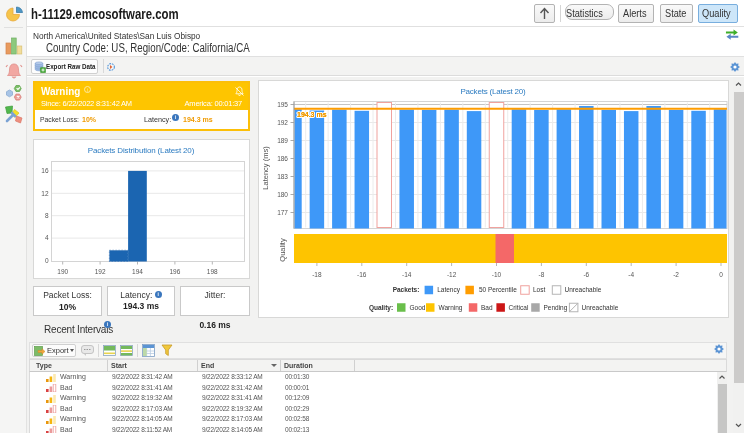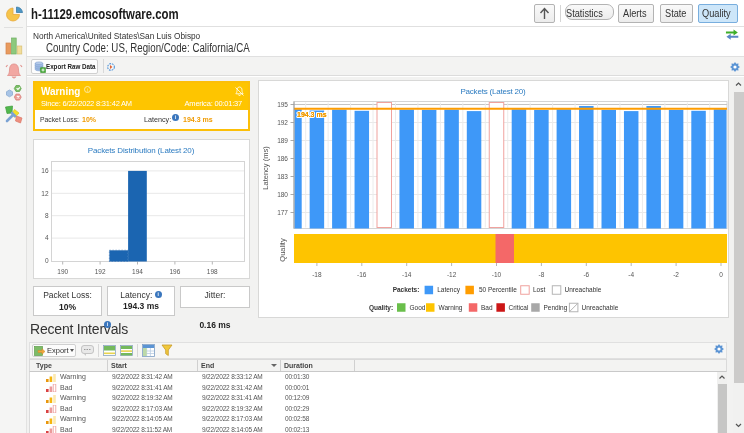--- a/index.html
+++ b/index.html
@@ -134,21 +134,21 @@
 </svg>
 
 <div class="abs" style="left:33px;top:286px;width:69px;height:30px;background:#fff;border:1px solid #c9c9c9;text-align:center">
   <div style="font-size:8.5px;color:#333;margin-top:4px;line-height:9px">Packet Loss:</div>
   <div style="font-size:8.5px;color:#222;font-weight:bold;margin-top:3px;line-height:9px">10%</div>
 </div>
 <div class="abs" style="left:107px;top:286px;width:68px;height:30px;background:#fff;border:1px solid #c9c9c9;text-align:center">
   <div style="font-size:8.5px;color:#333;margin-top:4px;line-height:9px">Latency: <span style="display:inline-block;width:7px;height:7px;background:#3a76bd;border-radius:50%;color:#fff;font-size:5px;line-height:7px;font-weight:bold;vertical-align:2px">i</span></div>
   <div style="font-size:8.5px;color:#222;font-weight:bold;margin-top:2px;line-height:9px">194.3 ms</div>
 </div>
-<div class="abs" style="left:180px;top:286px;width:70px;height:22px;background:#fff;border:1px solid #c9c9c9;text-align:center">
+<div class="abs" style="left:180px;top:286px;width:70px;height:30px;background:#fff;border:1px solid #c9c9c9;text-align:center">
   <div style="font-size:8.5px;color:#333;margin-top:4px;line-height:9px">Jitter:</div>
   <div style="font-size:8.5px;color:#222;font-weight:bold;margin-top:21px;line-height:9px">0.16 ms</div>
 </div>
 
 <div class="abs" style="left:258px;top:80px;width:471px;height:238px;background:#fff;border:1px solid #d8d8d7"></div>
 <svg class="abs" style="left:259px;top:81px" width="469" height="236" viewBox="0 0 469 236">
   <text x="234" y="12.5" font-size="8" fill="#2d7cc1" text-anchor="middle" letter-spacing="-0.2">Packets (Latest 20)</text>
   <g>
       <line x1="57.9" y1="182" x2="57.9" y2="185" stroke="#b5b5b5" stroke-width="1"></line>
       <line x1="102.8" y1="182" x2="102.8" y2="185" stroke="#b5b5b5" stroke-width="1"></line>
@@ -258,21 +258,21 @@
       <rect x="237.4" y="222.25" width="8.5" height="8.5" fill="#cc1616"></rect>
       <text x="249.5" y="228.8" font-size="6.5" fill="#333">Critical</text>
       <rect x="272.2" y="222.25" width="8.5" height="8.5" fill="#a8a8a8"></rect>
       <text x="284.5" y="228.8" font-size="6.5" fill="#333">Pending</text>
       <rect x="310.4" y="222.25" width="8.5" height="8.5" fill="#fff" stroke="#b5b5b5" stroke-width="1"></rect>
       <line x1="310.4" y1="230.75" x2="318.9" y2="222.25" stroke="#b5b5b5" stroke-width="1"></line>
       <text x="322.5" y="228.8" font-size="6.5" fill="#333">Unreachable</text>
     </g>
 </svg>
 
-<div class="abs" style="left:30px;top:324px;font-size:14px;color:#333;line-height:11px;letter-spacing:-0.2px">Recent Intervals</div>
+<div class="abs" style="left:44px;top:324px;font-size:10px;color:#333;line-height:11px;letter-spacing:-0.2px">Recent Intervals</div>
 <div class="abs" style="left:104px;top:321px;width:7px;height:7px;background:#3a76bd;border-radius:50%;color:#fff;font-size:5px;text-align:center;line-height:7px;font-weight:bold">i</div>
 <div class="abs" style="left:29px;top:342px;width:698px;height:17px;background:#f6f6f5;border:1px solid #e0e0e0"></div>
 <div class="abs" style="left:32px;top:344px;width:44px;height:13px;border:1px solid #d0d0d0;border-radius:2px;background:#fcfcfc"></div>
 <svg class="abs" style="left:34px;top:345px" width="11" height="11" viewBox="0 0 11 11">
   <rect x="0.5" y="1.5" width="8" height="9" fill="#7dbb67" stroke="#5f9e4c" stroke-width="0.7"></rect>
   <path d="M4 5.5 h4 v-1.8 l3 2.8 -3 2.8 v-1.8 h-4 Z" fill="#f0a43c" stroke="#d08a2a" stroke-width="0.5"></path>
 </svg>
 <div class="abs" style="left:47px;top:347px;font-size:7.5px;color:#333;line-height:8px">Export</div>
 <div class="abs" style="left:70px;top:349px;width:0;height:0;border-left:2.8px solid transparent;border-right:2.8px solid transparent;border-top:3.5px solid #555"></div>
 <svg class="abs" style="left:81px;top:345px" width="13" height="11" viewBox="0 0 13 11">

